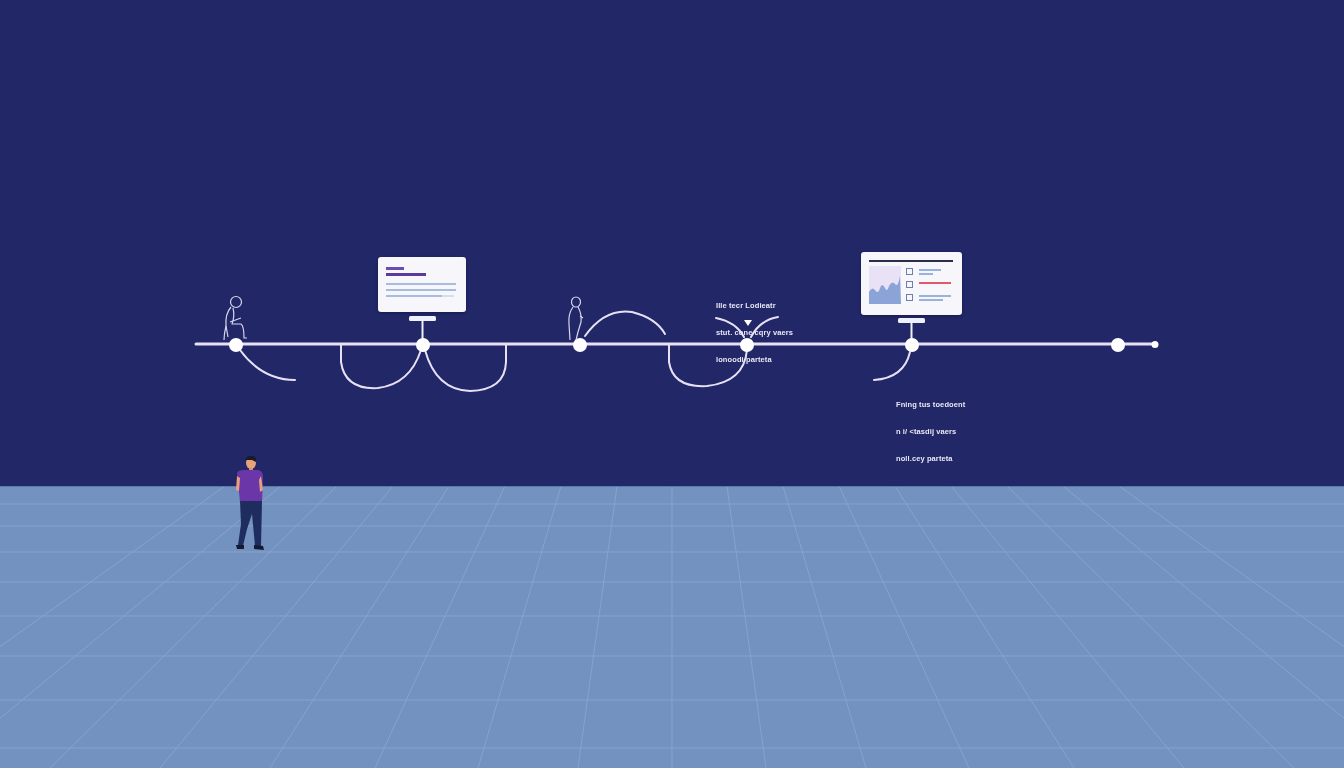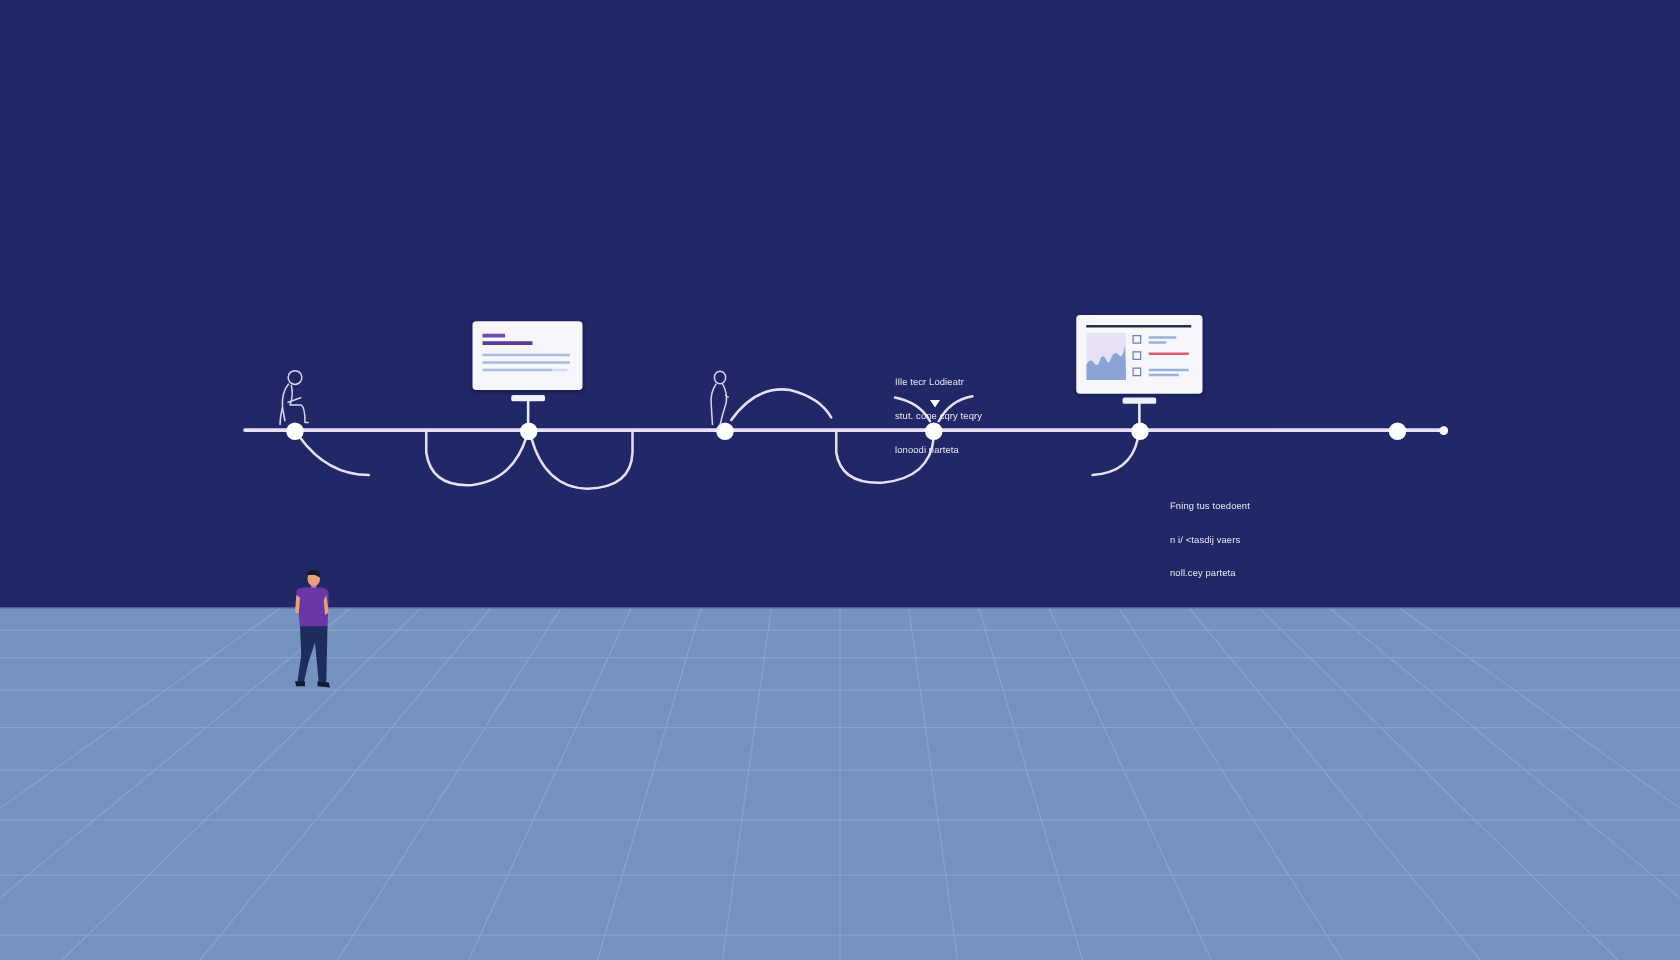--- a/index.html
+++ b/index.html
@@ -2,21 +2,21 @@
 <html><head>
   <meta charset="utf-8">
   <style>
     html, body { margin: 0; padding: 0; }
     body { width: 1344px; height: 768px; overflow: hidden; position: relative; font-family: "Liberation Sans", sans-serif; background: #212767; }
     .wall { position: absolute; left: 0; top: 0; width: 1344px; height: 486px; background: #212767; }
     .floor { position: absolute; left: 0; top: 486px; width: 1344px; height: 282px; background: #7492bf; overflow: hidden; }
     .floor svg, .scene svg { position: absolute; left: 0; top: 0; }
     .scene { position: absolute; left: 0; top: 0; width: 1344px; height: 768px; }
     .card { position: absolute; background: #f7f6fb; border-radius: 3px; box-shadow: 0 1px 3px rgba(0,0,0,0.3); }
-    .caption { position: absolute; color: #e9e8f5; font-size: 7.5px; line-height: 9px; letter-spacing: 0.1px; white-space: pre; }
+    .caption { position: absolute; color: #e9e8f5; font-size: 7.5px; line-height: 9px; letter-spacing: 0.1px; white-space: pre; font-weight: bold; }
     .person { position: absolute; }
   </style>
 </head>
 <body>
 
 <div class="wall"></div>
 
 <div class="floor">
   <svg width="1344" height="282" viewBox="0 0 1344 282">
     <g stroke="#8ea8d2" stroke-width="1" opacity="0.75" fill="none">
@@ -121,24 +121,24 @@
     <div style="position:absolute; left:45px; top:42px; width:7px; height:7px; border:1.3px solid #6d7fb2; box-sizing:border-box;"></div>
     <div style="position:absolute; left:58px; top:17px; width:22px; height:2px; background:#9ab3dc;"></div>
     <div style="position:absolute; left:58px; top:21px; width:14px; height:2px; background:#9ab3dc;"></div>
     <div style="position:absolute; left:58px; top:30px; width:32px; height:2px; background:#e05a6a;"></div>
     <div style="position:absolute; left:58px; top:43px; width:32px; height:2px; background:#9ab3dc;"></div>
     <div style="position:absolute; left:58px; top:47px; width:24px; height:2px; background:#9ab3dc;"></div>
   </div>
 
   <div class="caption" style="left:716px; top:283px;">
     <div>Ille tecr Lodieatr</div>
-    <div>stut. cone cqry teqry</div>
+    <div>stut. cone cqry vaers</div>
     <div>lonoodi parteta</div>
   </div>
-  <div class="caption" style="left:896px; top:382px;margin-left:40px;">
+  <div class="caption" style="left:896px; top:382px;">
     <div>Fning tus toedoent</div>
     <div>n i/ &lt;tasdij vaers</div>
     <div>noll.cey parteta</div>
   </div>
 
   <svg class="person" width="40" height="100" viewBox="0 0 40 100" style="left:230px; top:454px;">
     <ellipse cx="21" cy="9" rx="5" ry="6" fill="#e6a27a"></ellipse>
     <path d="M15 6 Q17 1 23 2 Q27 3 26 8 L22 6 Z" fill="#1c1a2a"></path>
     <rect x="19" y="14" width="4" height="4" fill="#d98f69"></rect>
     <path d="M7 19 Q8 16 14 16 L28 16 Q33 17 33 22 L32 48 L10 48 Z" fill="#6a36a8"></path>

